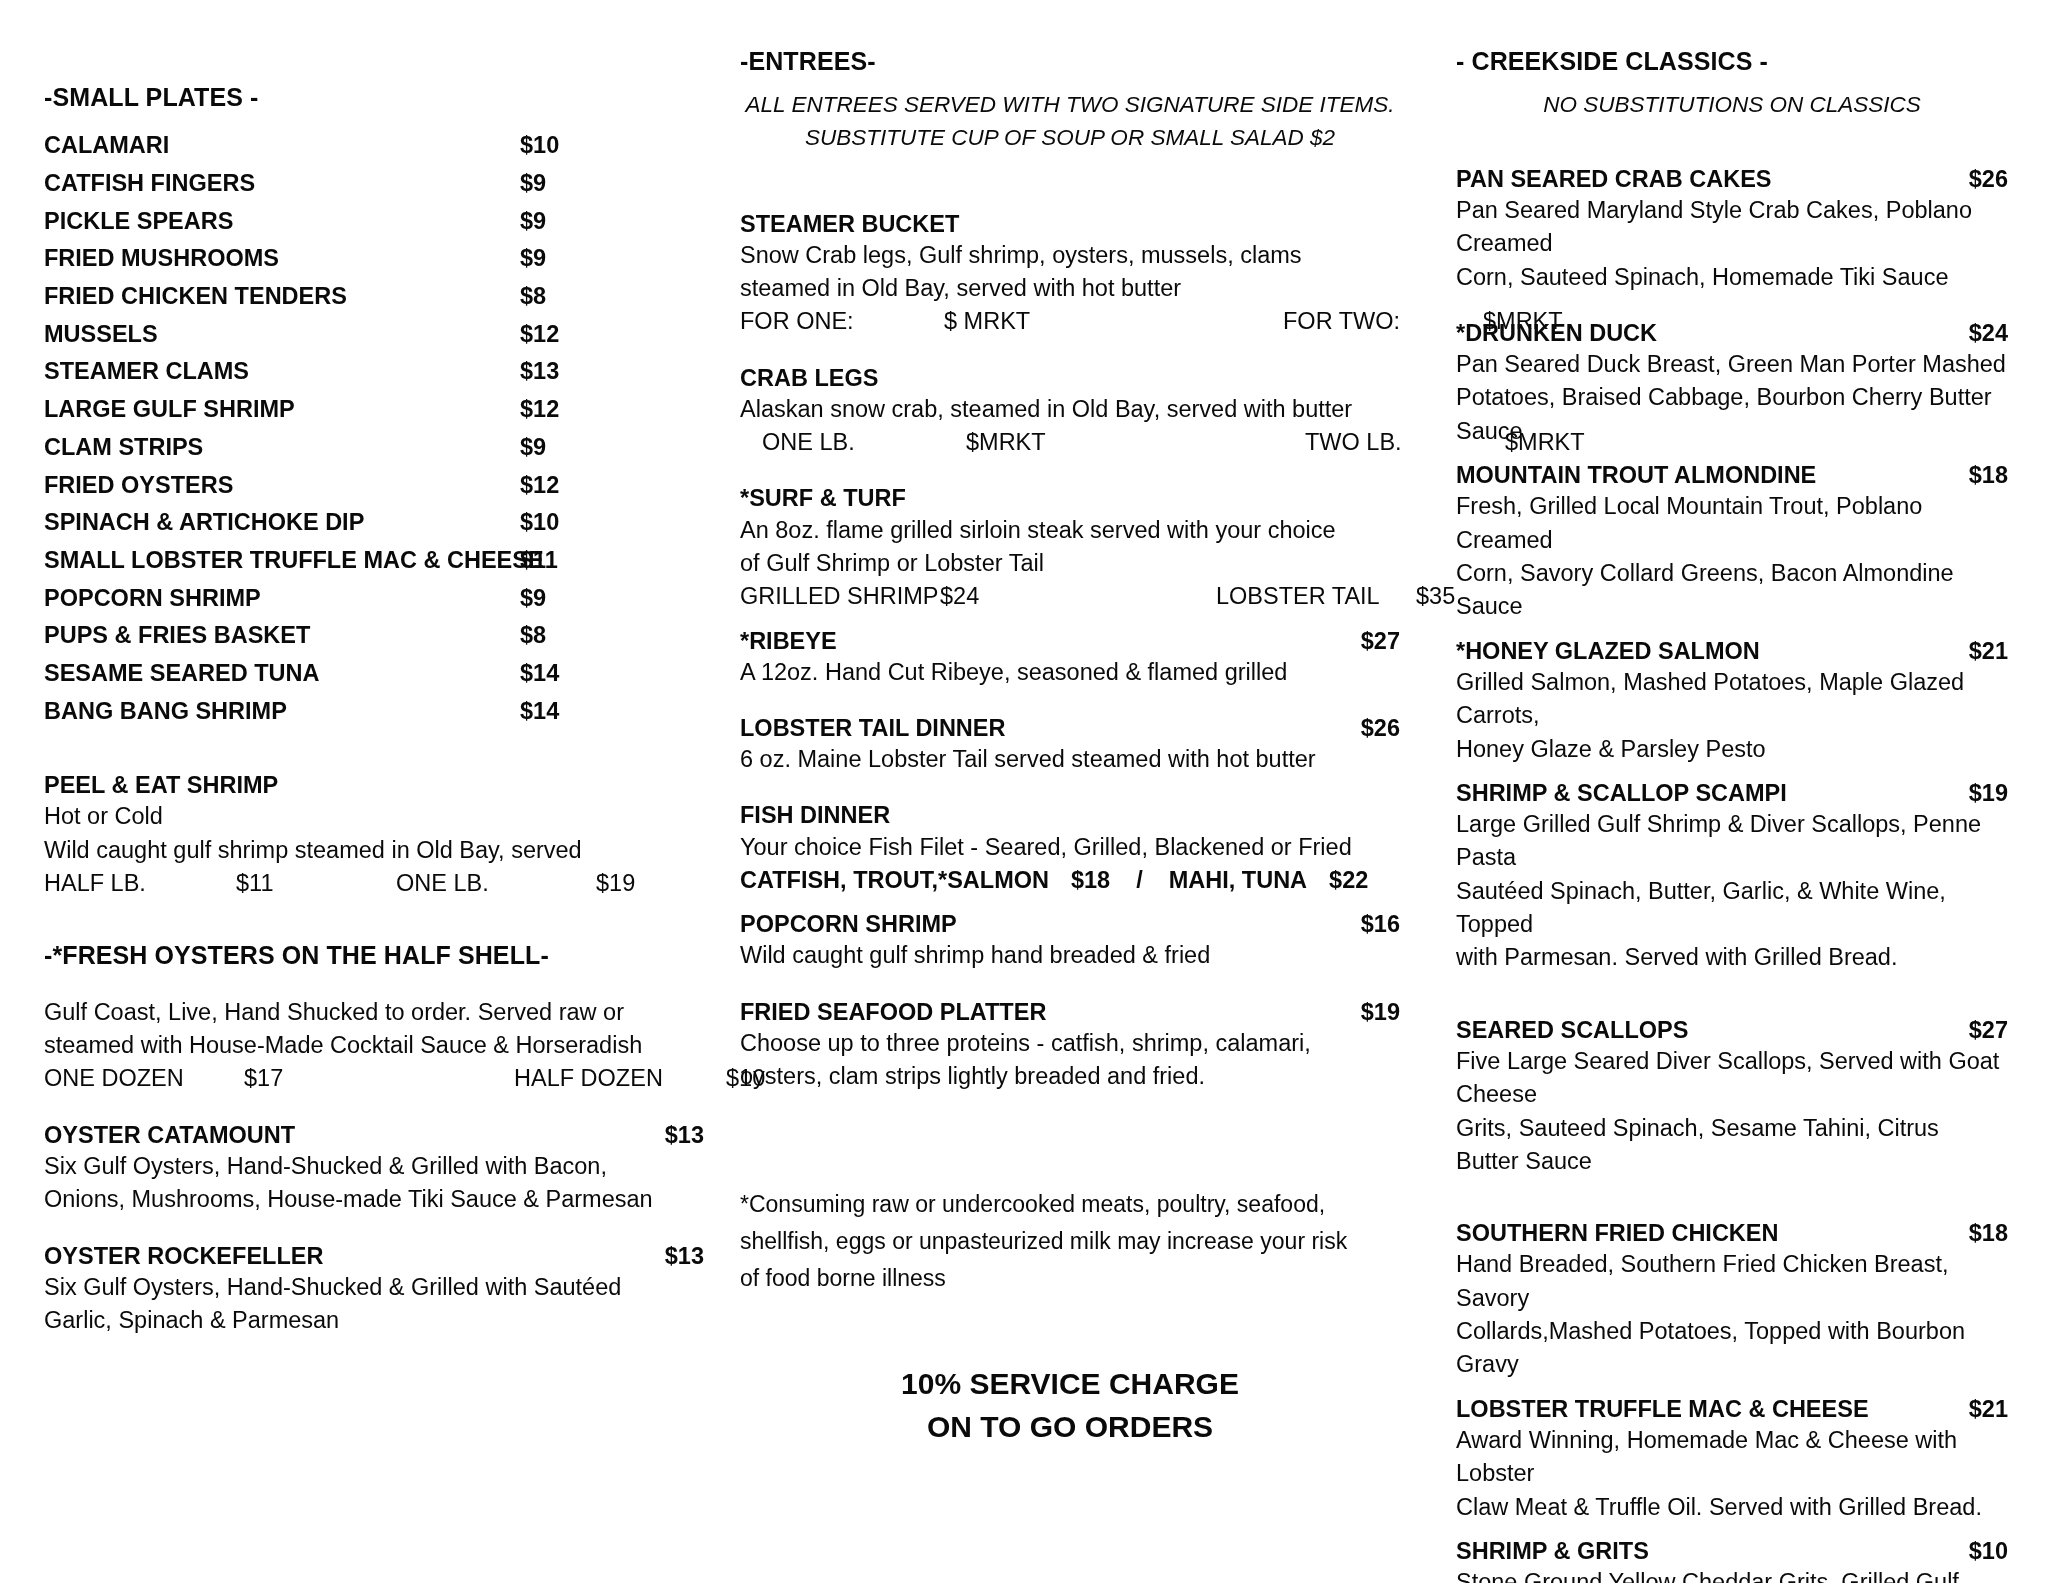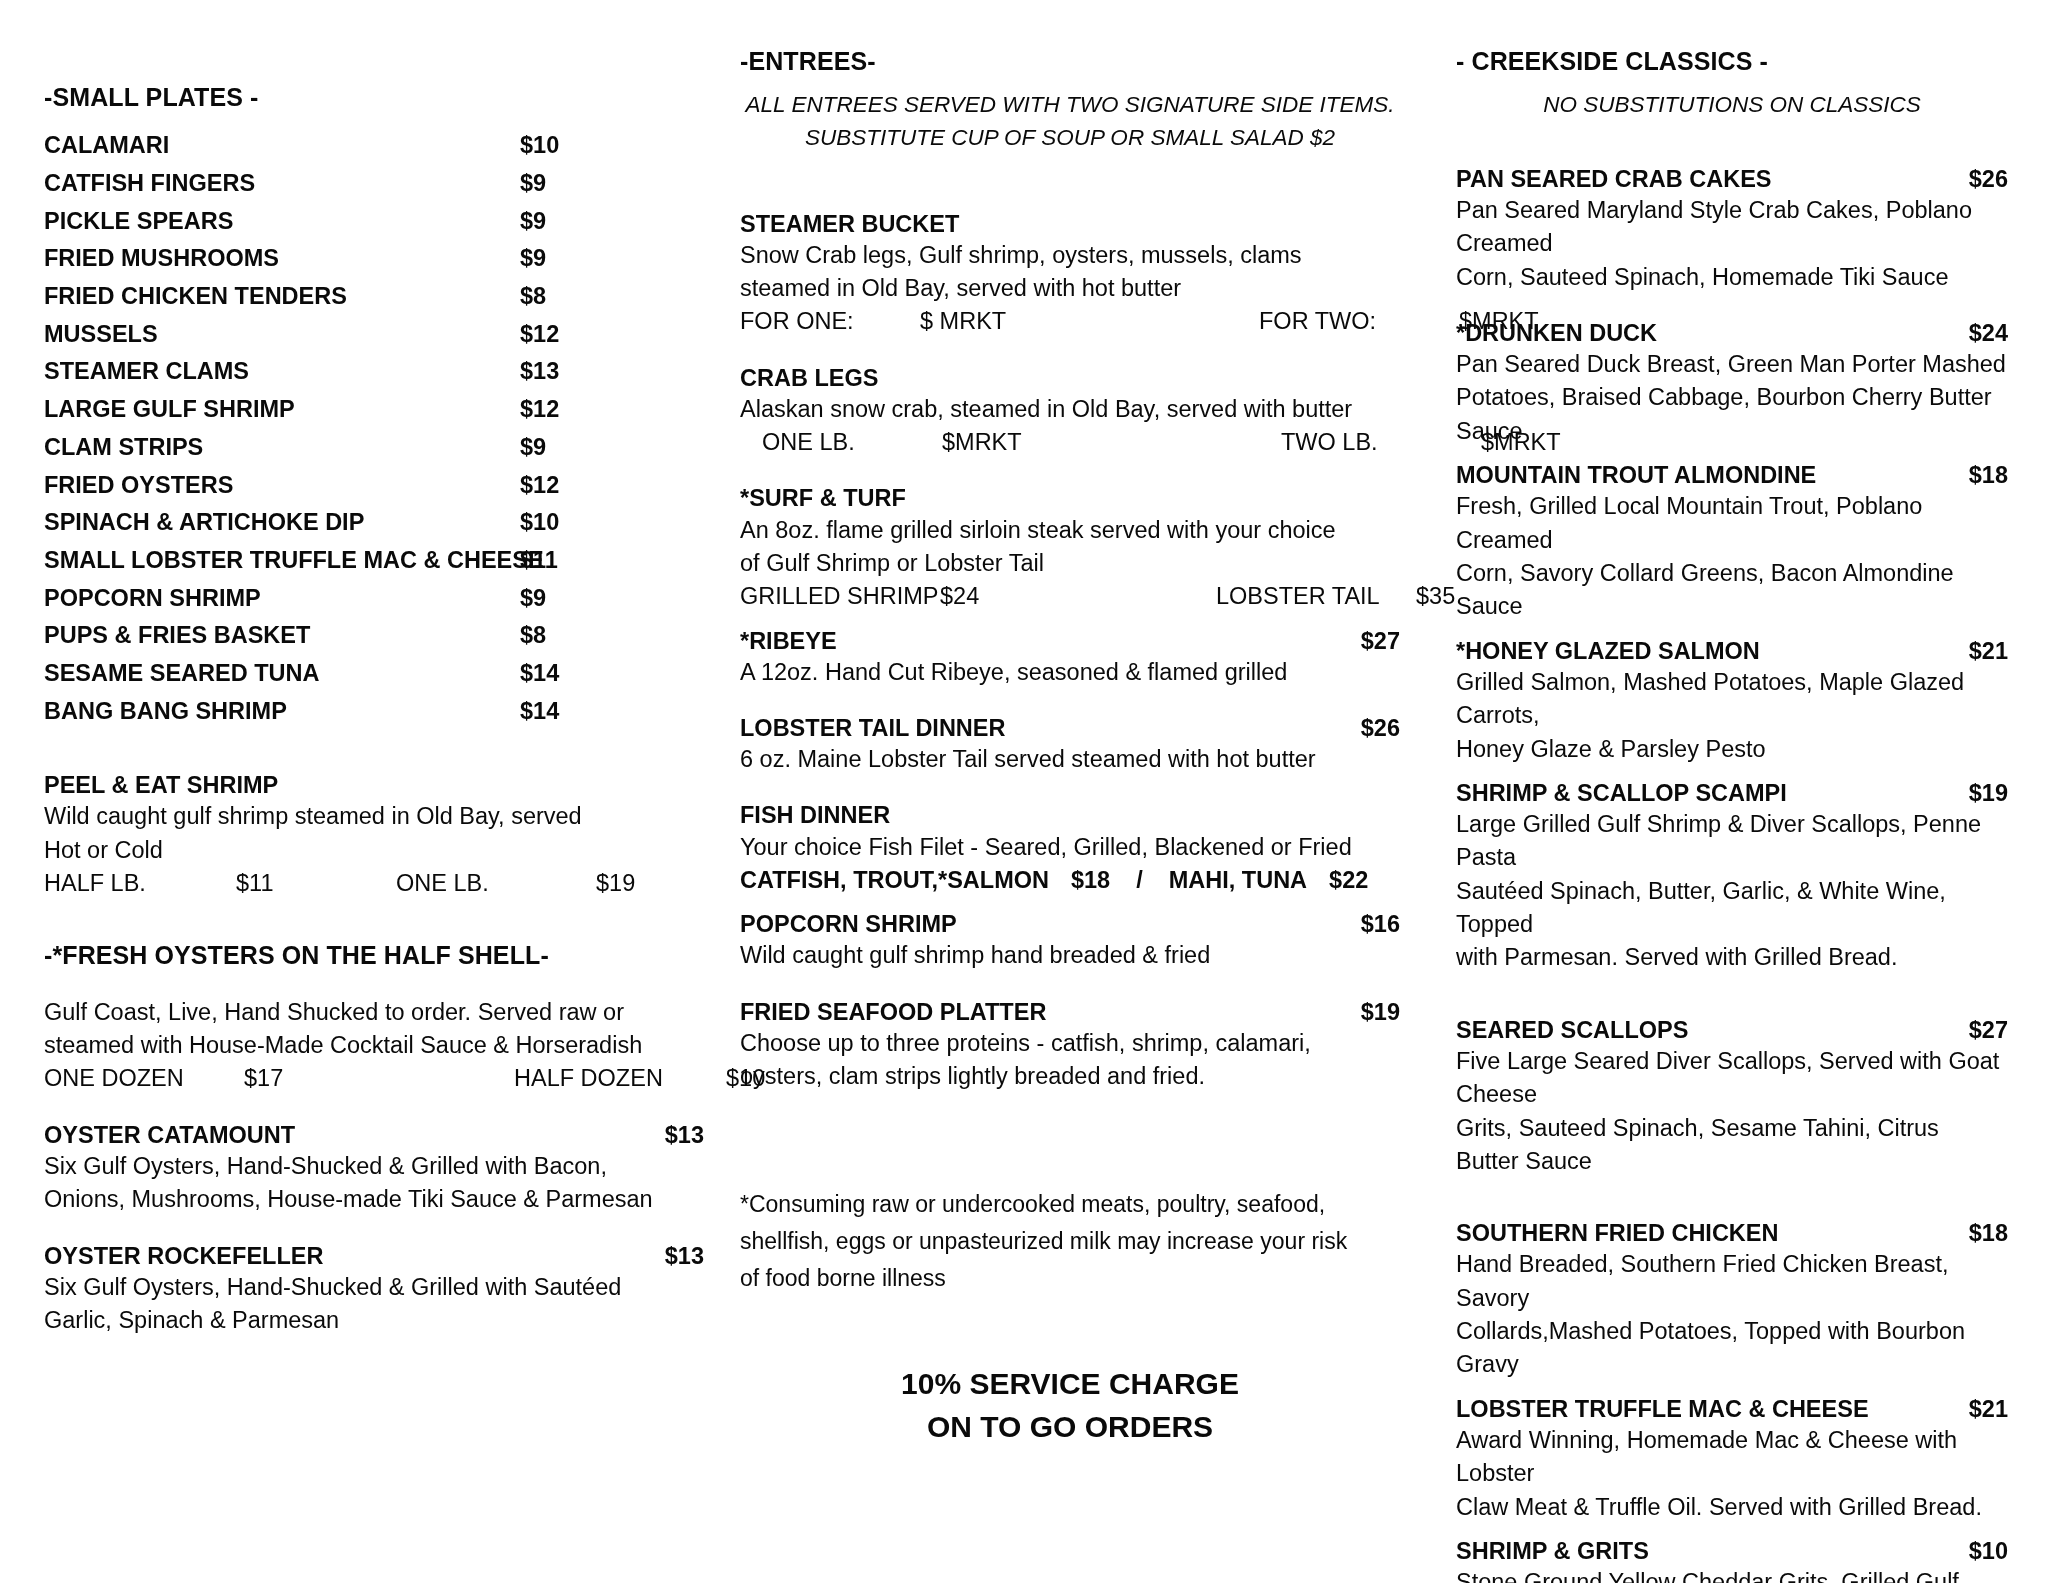--- a/index.html
+++ b/index.html
@@ -92,21 +92,21 @@
     line-height: 1.42;
     white-space: nowrap;
   }
   .pp-a  { flex: 0 0 192px; }
   .pp-av { flex: 0 0 160px; }
   .pp-b  { flex: 0 0 200px; }
   .pp-bv { flex: 0 0 auto; }
 
   .pricepair.indent { padding-left: 22px; }
   .pricepair.wide .pp-a  { flex: 0 0 180px; }
-  .pricepair.wide .pp-av { flex: 0 0 300px; }
+  .pricepair.wide .pp-av { flex: 0 0 300px; margin-left: 24px; }
   .pricepair.wide .pp-b  { flex: 0 0 200px; margin-left: 39px; }
 
   .pricepair.oyster .pp-a  { flex: 0 0 200px; }
   .pricepair.oyster .pp-av { flex: 0 0 270px; }
   .pricepair.oyster .pp-b  { flex: 0 0 212px; }
 
   .pricepair.surf .pp-a  { flex: 0 0 200px; }
   .pricepair.surf .pp-av { flex: 0 0 276px; }
   .pricepair.surf .pp-b  { flex: 0 0 200px; }
 
@@ -215,22 +215,22 @@
           <span class="plate-price">$14</span>
         </div>
       </div>
 
       <div class="sp-lg"></div>
 
       <div class="item">
         <div class="item-head">
           <span class="nm">PEEL &amp; EAT SHRIMP</span>
         </div>
+        <div class="item-desc">Hot or Cold</div>
         <div class="item-desc">Wild caught gulf shrimp steamed in Old Bay, served</div>
-        <div class="item-desc">Hot or Cold</div>
         <div class="pricepair">
           <span class="pp-a">HALF LB.</span>
           <span class="pp-av">$11</span>
           <span class="pp-b">ONE LB.</span>
           <span class="pp-bv">$19</span>
         </div>
       </div>
 
       <div class="sp-lg"></div>
 

